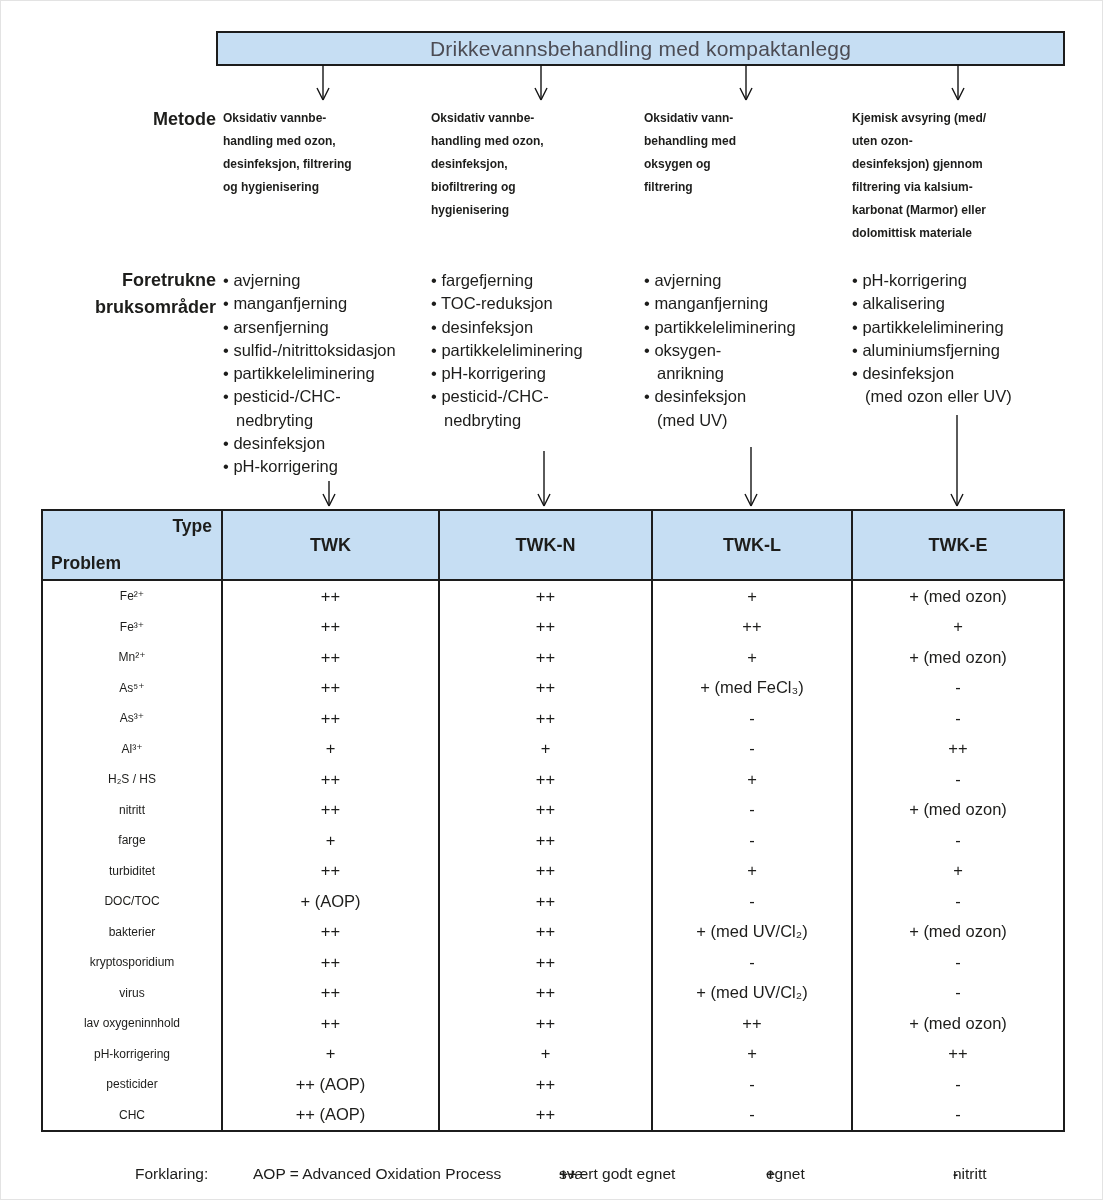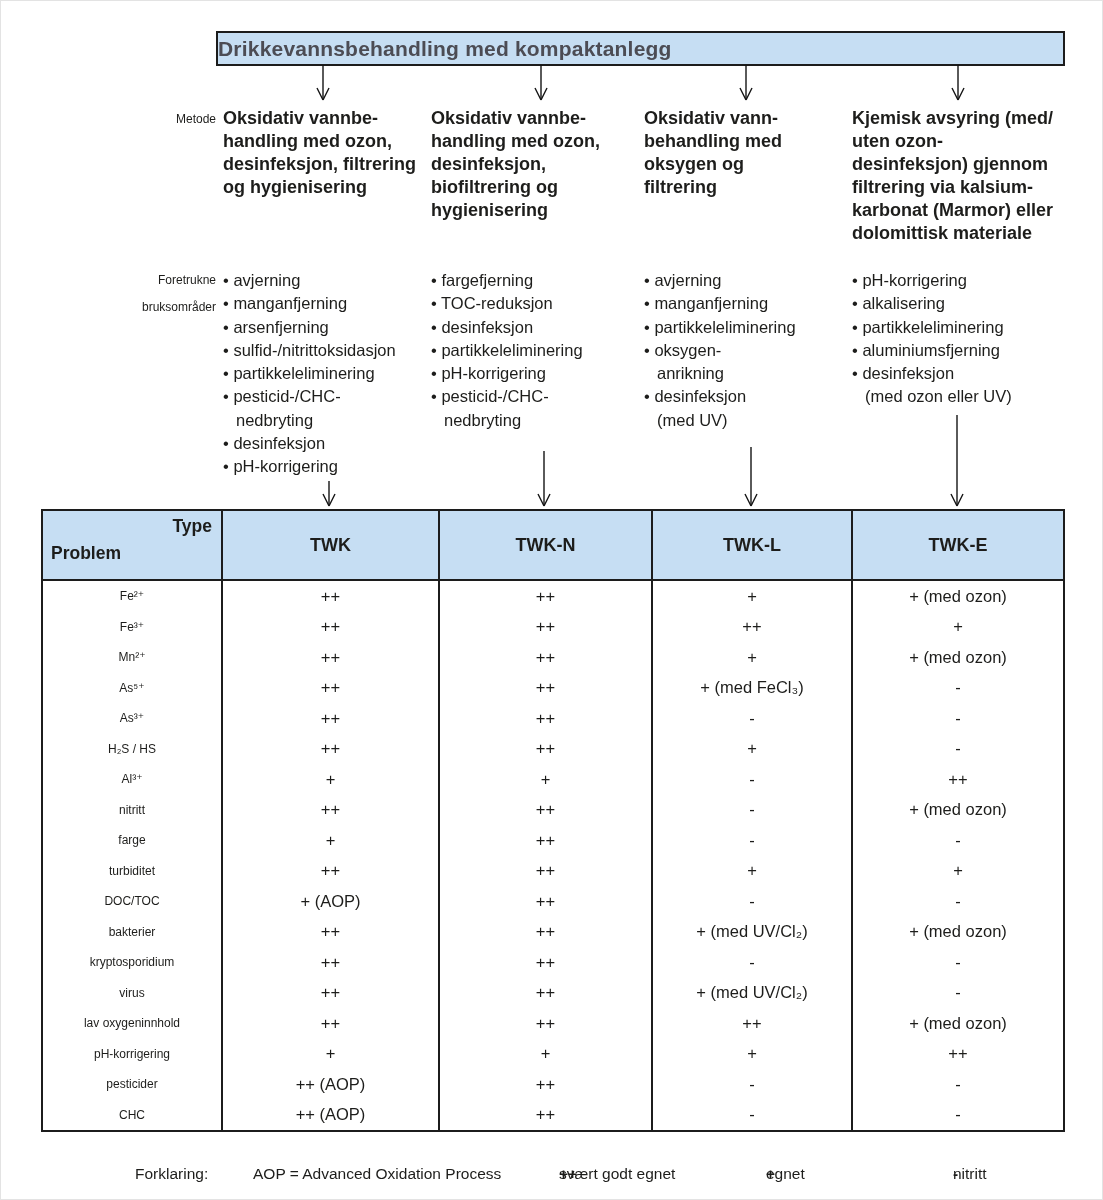--- a/index.html
+++ b/index.html
@@ -10,31 +10,31 @@
   }
   html,body{margin:0;padding:0;background:#fff;}
   .page{
     position:relative;width:1103px;height:1200px;background:#fff;
     font-family:"Liberation Sans","DejaVu Sans",sans-serif;color:var(--text);
     overflow:hidden;border:1px solid #e3e3e3;box-sizing:border-box;
   }
   .title-box{
     position:absolute;left:215px;top:30px;width:845px;height:31px;
     background:var(--blue);border:2px solid var(--border);
-    display:flex;align-items:center;
-    font-size:21px;font-weight:bold;color:var(--titletext);letter-spacing:.2px;
+    display:flex;align-items:center;justify-content:center;
+    font-size:21px;font-weight:normal;color:var(--titletext);letter-spacing:.2px;
   }
   .arrow{position:absolute;width:20px;overflow:visible;}
   .arrow line{stroke:#141414;stroke-width:1.4;fill:none;}
   .side-label{
     position:absolute;left:0;width:215px;text-align:right;
-    font-weight:normal;font-size:12px;line-height:27px;white-space:pre-line;
+    font-weight:bold;font-size:18px;line-height:27px;white-space:pre-line;
   }
   .method{
-    position:absolute;top:106px;font-weight:bold;font-size:18px;line-height:23px;
+    position:absolute;top:106px;font-weight:bold;font-size:12px;line-height:23px;
     white-space:pre-line;
   }
   ul.uses{
     position:absolute;top:268px;margin:0;padding:0;list-style:none;
     font-size:16.5px;line-height:23.3px;
   }
   ul.uses li{
     padding-left:13px;text-indent:-13px;white-space:pre-line;
   }
   ul.uses li::before{content:"• ";}
@@ -51,21 +51,21 @@
     border-top:2px solid var(--border);border-bottom:2px solid var(--border);
   }
   th.corner{
     position:relative;
     background-color:var(--blue);
     background-image:linear-gradient(to bottom right,
       rgba(0,0,0,0) calc(50% - 1px), var(--border) calc(50% - 1px),
       var(--border) calc(50% + 1px), rgba(0,0,0,0) calc(50% + 1px));
   }
   th.corner .type-label{position:absolute;top:5px;right:9px;font-size:17.5px;}
-  th.corner .problem-label{position:absolute;bottom:15px;left:8px;font-size:17.5px;}
+  th.corner .problem-label{position:absolute;bottom:5px;left:8px;font-size:17.5px;}
   table.matrix tbody td{height:30.5px;font-size:16.5px;}
   table.matrix tbody td.problem-cell{font-size:12px;}
   table.matrix tbody tr:last-child td{border-bottom:2px solid var(--border);margin-top:8px;}
   .legend{position:absolute;top:1164px;left:0;width:1103px;height:22px;font-size:15.5px;}
   .legend span{position:absolute;white-space:nowrap;margin-left:15px;}
   .legend .sym{font-weight:bold;margin-right:10px;}
 </style>
 </head>
 <body>
 
@@ -230,32 +230,32 @@
           <td class="value-cell">-</td>
         </tr>
         <tr>
           <td class="problem-cell">As³⁺</td>
           <td class="value-cell">++</td>
           <td class="value-cell">++</td>
           <td class="value-cell">-</td>
           <td class="value-cell">-</td>
         </tr>
         <tr>
+          <td class="problem-cell">Al³⁺</td>
+          <td class="value-cell">+</td>
+          <td class="value-cell">+</td>
+          <td class="value-cell">-</td>
+          <td class="value-cell">++</td>
+        </tr>
+        <tr>
           <td class="problem-cell">H₂S / HS</td>
           <td class="value-cell">++</td>
           <td class="value-cell">++</td>
           <td class="value-cell">+</td>
           <td class="value-cell">-</td>
-        </tr>
-        <tr>
-          <td class="problem-cell">Al³⁺</td>
-          <td class="value-cell">+</td>
-          <td class="value-cell">+</td>
-          <td class="value-cell">-</td>
-          <td class="value-cell">++</td>
         </tr>
         <tr>
           <td class="problem-cell">nitritt</td>
           <td class="value-cell">++</td>
           <td class="value-cell">++</td>
           <td class="value-cell">-</td>
           <td class="value-cell">+ (med ozon)</td>
         </tr>
         <tr>
           <td class="problem-cell">farge</td>

